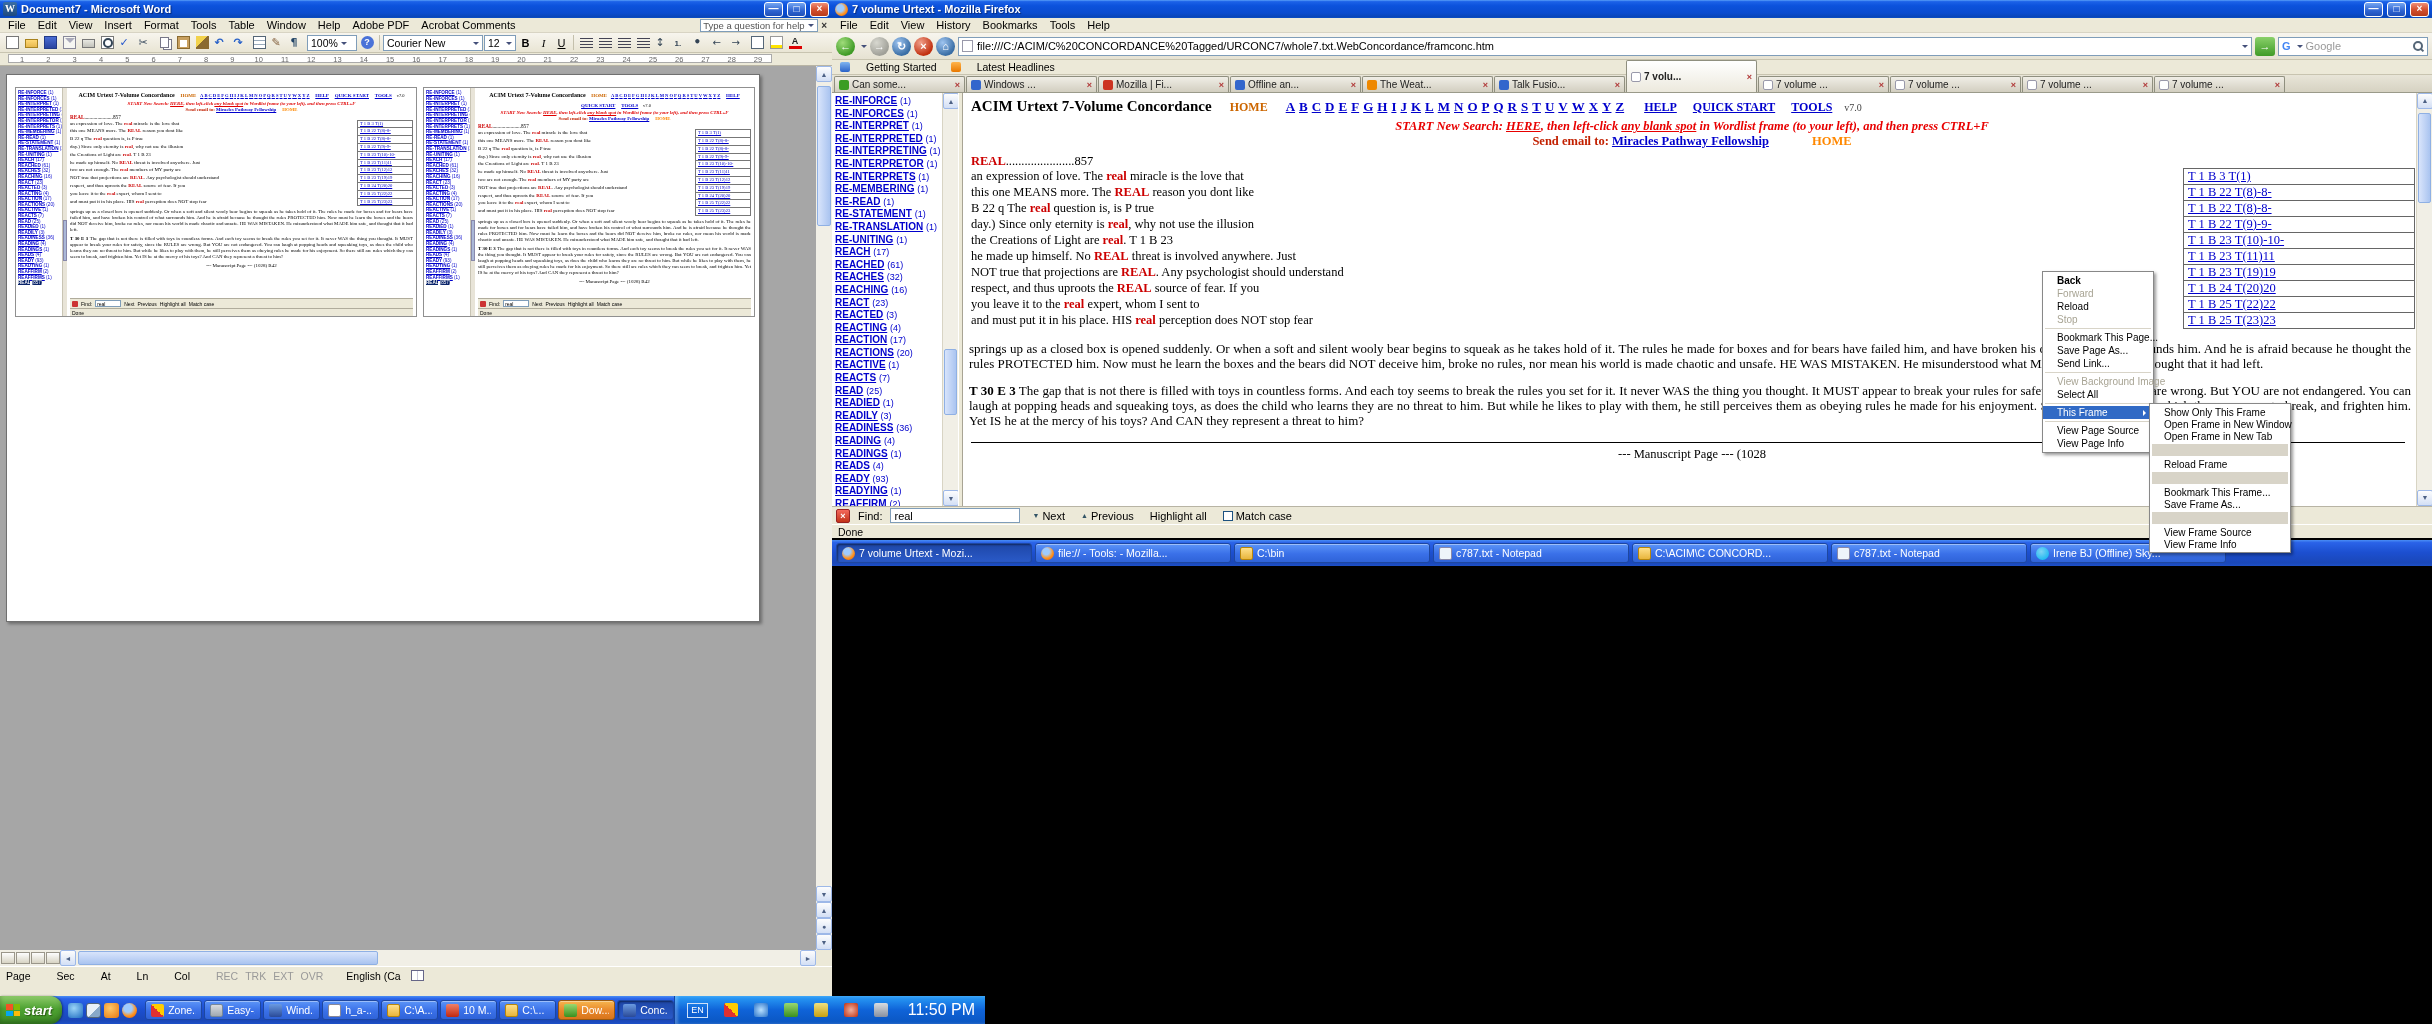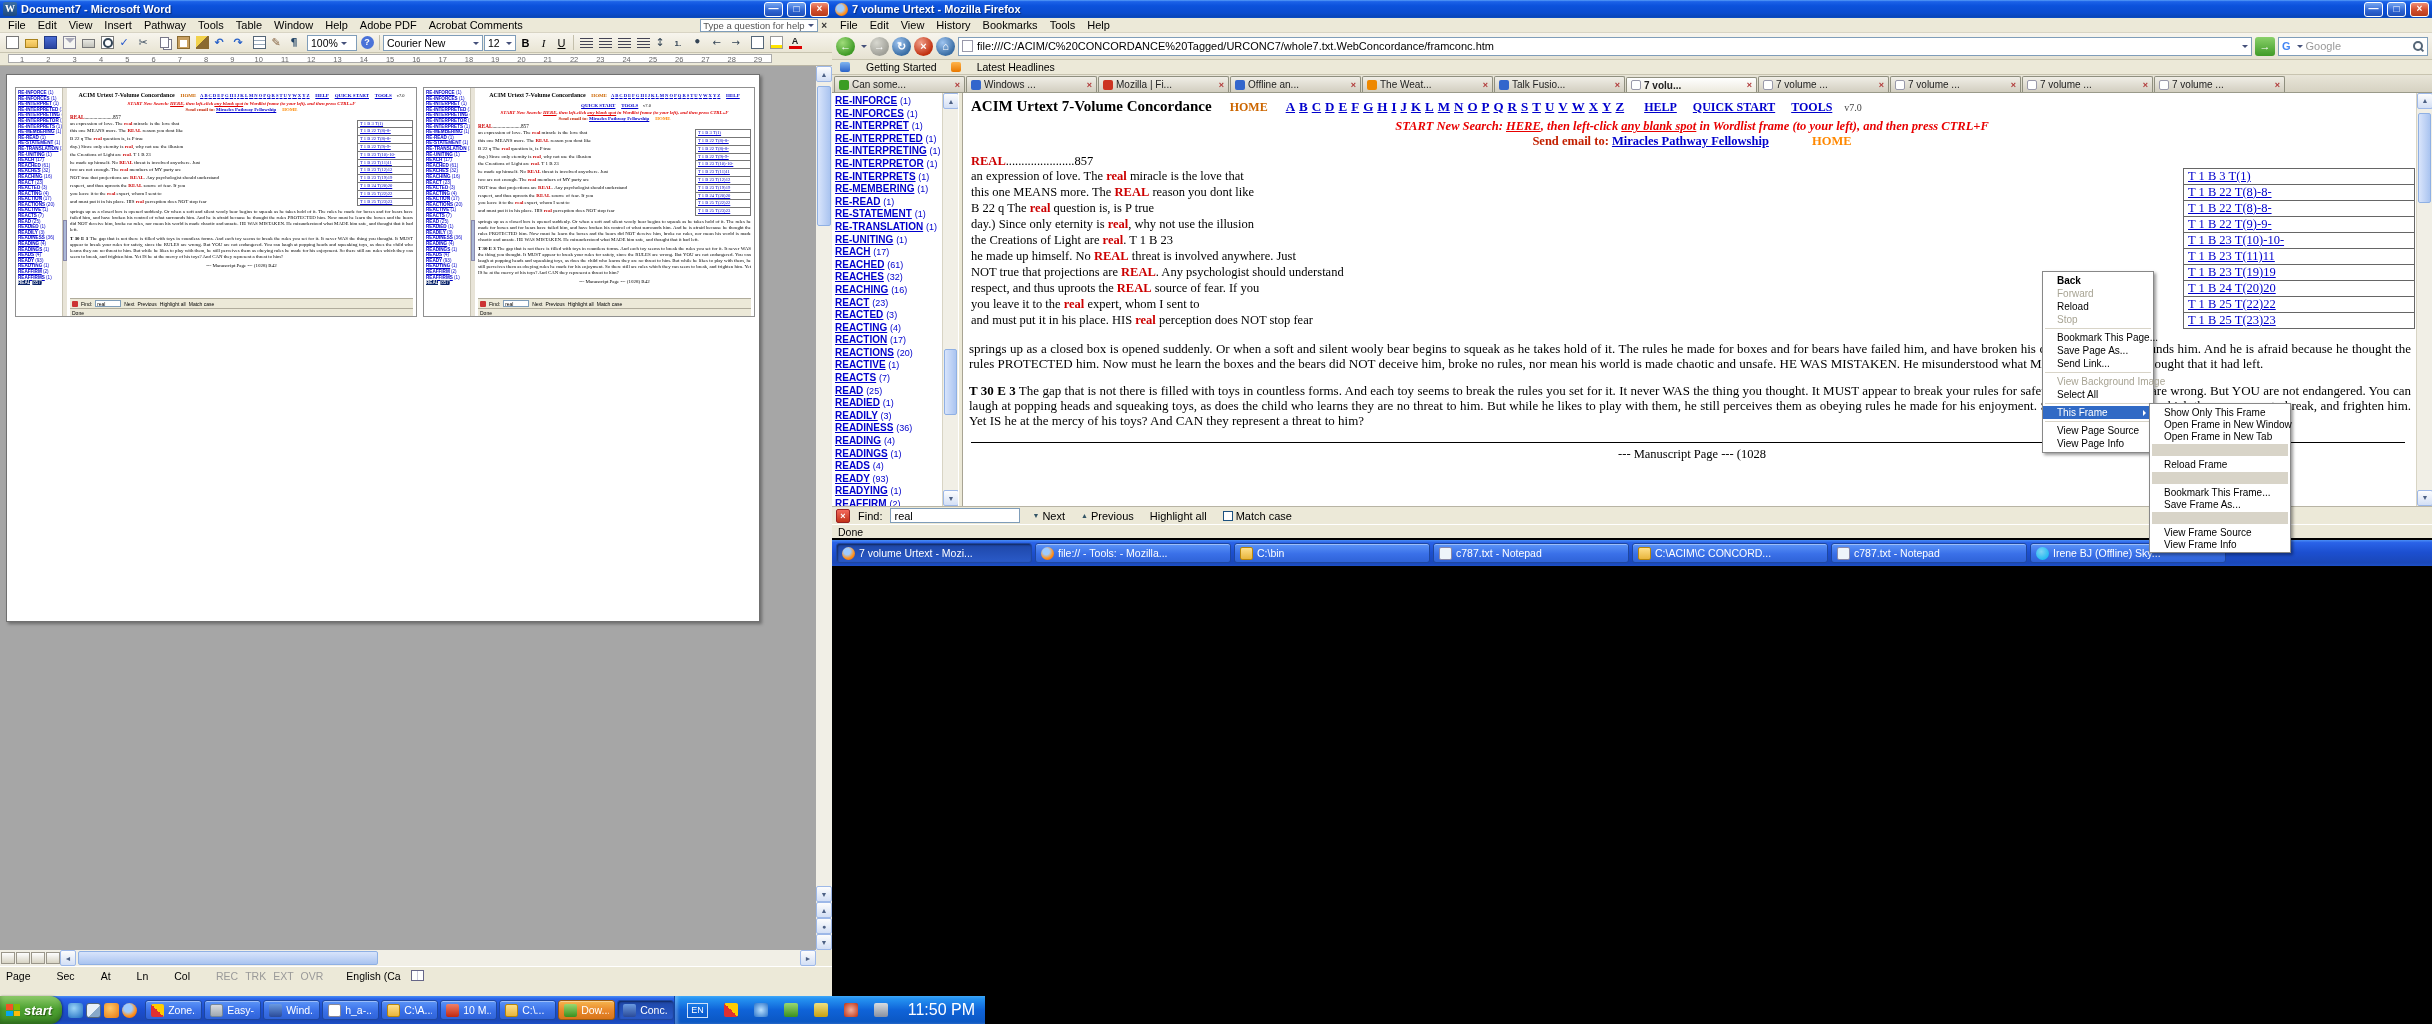--- a/index.html
+++ b/index.html
@@ -147,21 +147,21 @@
 .mag::before{content:"";position:absolute;width:6px;height:6px;border:2px solid #567;border-radius:50%;left:0;top:0}
 .mag::after{content:"";position:absolute;width:4px;height:2px;background:#567;transform:rotate(45deg);right:0;bottom:1px}
 .bookmarksbar{height:15px;background:#ece9d8;border-bottom:1px solid #c8c4b0;display:flex;align-items:center;gap:14px;padding:0 8px;font-size:10.5px}
 .bm{display:flex;align-items:center;gap:16px}
 .bm-ico{width:10px;height:10px;border-radius:2px}
 .ic-star{background:linear-gradient(#7fb4f0,#2a62c8)}
 .ic-rss{background:linear-gradient(#ffb44c,#e87800)}
 .tabbar{height:18px;background:linear-gradient(#e8e5d8,#d6d2c2);border-bottom:1px solid #9a9a8a;display:flex;align-items:flex-end;padding:0 2px}
 .tab{width:131px;height:16px;margin:1px 1px 0 0;display:flex;align-items:center;gap:3px;padding:0 4px;
  background:linear-gradient(#f0eee6,#d2cec0);border:1px solid #8f8f7f;border-bottom:none;border-radius:2px 2px 0 0;font-size:10px;color:#222}
-.tab.active{background:linear-gradient(#ffffff,#ece9dd);font-weight:bold;height:15px;margin-top:0}
+.tab.active{background:linear-gradient(#ffffff,#ece9dd);font-weight:bold;height:32px;margin-top:0}
 .tab-label{flex:1;white-space:nowrap;overflow:hidden;min-width:0}
 .tab-close{color:#b03636;font-size:9px;font-weight:bold;flex:0 0 auto}
 .tab-close::after{content:"×"}
 .favicon{width:10px;height:10px;border-radius:2px;flex:0 0 auto}
 .fav-green{background:#3a9d23}.fav-blue{background:#3366cc}.fav-red{background:#cc3322}.fav-orange{background:#ee8800}
 .fav-page{background:#fff;border:1px solid #99a}
 .content{display:flex;height:413px;background:#fff;position:relative}
 .wl-frame{width:126px;flex:0 0 auto;position:relative;background:#fff;overflow:hidden}
 .wl-list{position:absolute;left:3px;top:2px;right:17px;bottom:0}
 .wl-item{line-height:11.6px;white-space:nowrap;font-size:10px;font-weight:bold}
@@ -275,21 +275,21 @@
     <div class="menubar">
 
         <span class="menu-item">File</span>
 
         <span class="menu-item">Edit</span>
 
         <span class="menu-item">View</span>
 
         <span class="menu-item">Insert</span>
 
-        <span class="menu-item">Pathway</span>
+        <span class="menu-item">Format</span>
 
         <span class="menu-item">Tools</span>
 
         <span class="menu-item">Table</span>
 
         <span class="menu-item">Window</span>
 
         <span class="menu-item">Help</span>
 
         <span class="menu-item">Adobe PDF</span>

